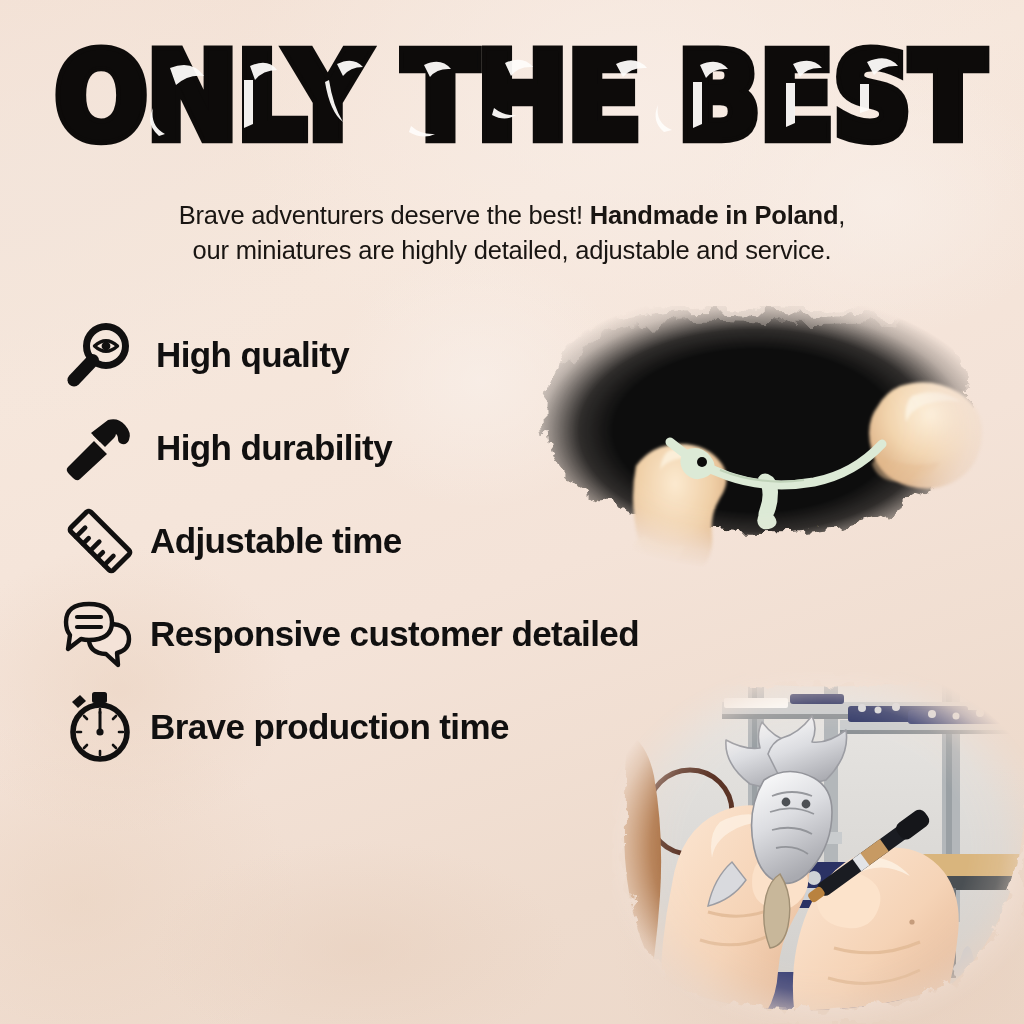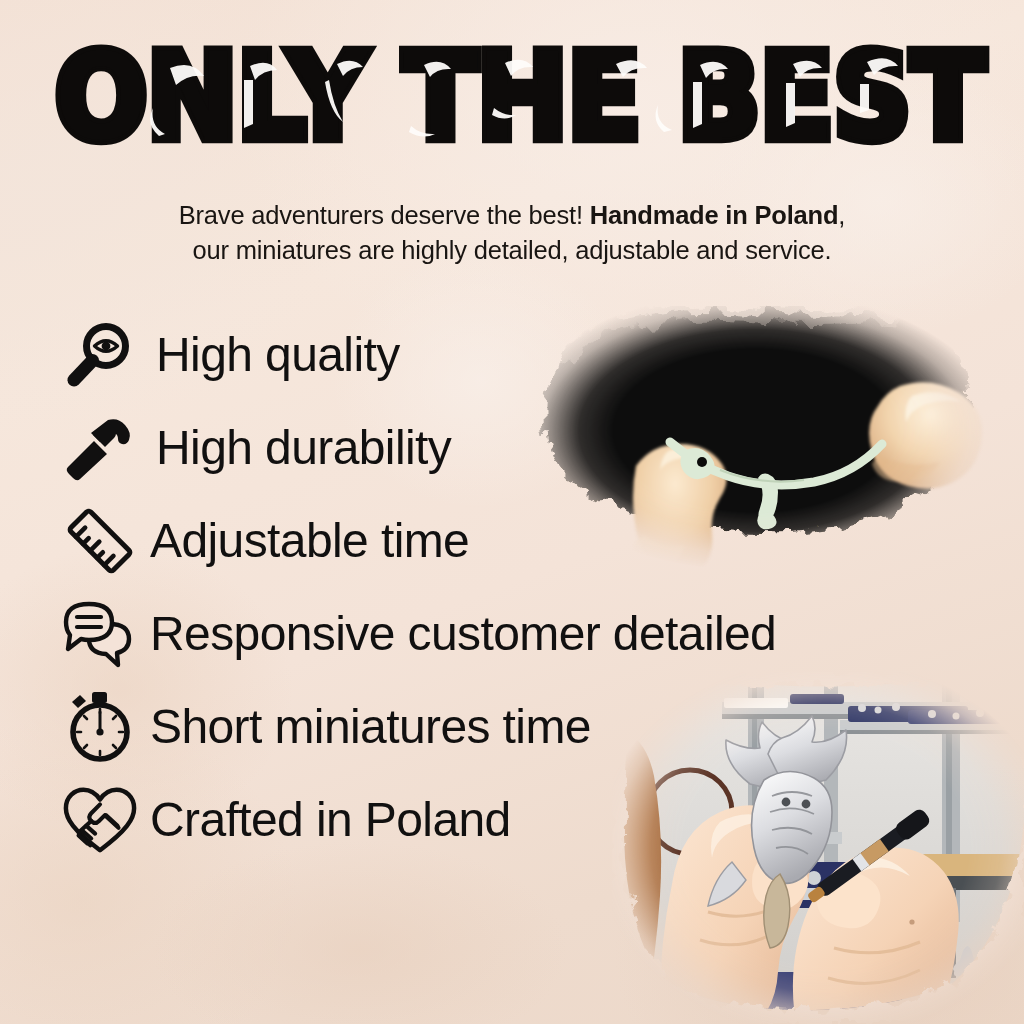--- a/index.html
+++ b/index.html
@@ -48,21 +48,21 @@
     text-align:center;color:#191512;
     font-size:25.5px;line-height:35px;letter-spacing:-.2px;
   }
   #subtitle b{font-weight:700;}
 
   
   #features{position:absolute;left:62px;top:308px;width:720px;}
   .feature{position:relative;display:flex;align-items:center;height:93px;}
   .feature .ico{width:76px;min-width:76px;height:76px;display:flex;align-items:center;justify-content:center;}
   .feature .lbl{
-    font-size:48px;font-weight:400;color:#111010;letter-spacing:-.6px;
+    font-size:35px;font-weight:700;color:#111010;letter-spacing:-.6px;
     margin-left:12px;white-space:nowrap;
   }
   .feature:nth-child(1) .lbl,.feature:nth-child(2) .lbl{margin-left:18px;}
 
   
   .photo{position:absolute;overflow:hidden;}
   
   #photo-top{
     left:520px;top:278px;width:470px;height:305px;
     -webkit-mask-image:radial-gradient(ellipse 52% 46% at 50% 50%,#000 58%,rgba(0,0,0,.85) 72%,rgba(0,0,0,.25) 88%,rgba(0,0,0,0) 100%);
@@ -197,39 +197,23 @@
             <path d="M20 26 l3 3"></path>
               <path d="M49 55 l3 3"></path>
             <path d="M52 26 l-3 3"></path>
               <path d="M23 55 l-3 3"></path>
           </g>
           <path d="M36 42 V22" stroke="#111010" stroke-width="3" stroke-linecap="round"></path>
           <circle cx="36" cy="42" r="3.6" fill="#111010"></circle>
           <rect x="31" y="9" width="10" height="6" fill="#111010"></rect>
         </svg>
       </span>
-      <span class="lbl">Short miniatures time</span>
+      <span class="lbl">Brave production time</span>
     </div>
 
-    <div class="feature">
-      <span class="ico">
-        <svg width="78" height="74" viewBox="0 0 78 74">
-          <path d="M39 68 C 12 48 4 36 4 25 C 4 13 13 6 22 6 C 29 6 35 10 39 16 C 43 10 49 6 56 6 C 65 6 74 13 74 25 C 74 36 66 48 39 68 Z" fill="none" stroke="#111010" stroke-width="4.6" stroke-linejoin="round"></path>
-          <g fill="none" stroke="#111010" stroke-width="4.2" stroke-linejoin="round" stroke-linecap="round">
-            <path d="M39 21 l-9 9 q-4 4 0 8 q4 4 8 0 l6 -6 l14 13"></path>
-            <path d="M45 32 l12 11"></path>
-            <path d="M30 38 l-11 10 q-3 3 0 6 l10 9"></path>
-            <path d="M25 43 l9 8"></path>
-            <path d="M21 48 l9 8"></path>
-            <path d="M17 53 l9 8"></path>
-          </g>
-        </svg>
-      </span>
-      <span class="lbl">Crafted in Poland</span>
-    </div>
 
   </div>
 
   <div class="photo" id="photo-top">
     <svg width="470" height="305" viewBox="0 0 470 305">
       <defs>
         <radialGradient id="skinA" cx="45%" cy="30%" r="70%">
           <stop offset="0%" stop-color="#fbe9cf"></stop>
           <stop offset="55%" stop-color="#f0d0a8"></stop>
           <stop offset="100%" stop-color="#d8ab7e"></stop>

